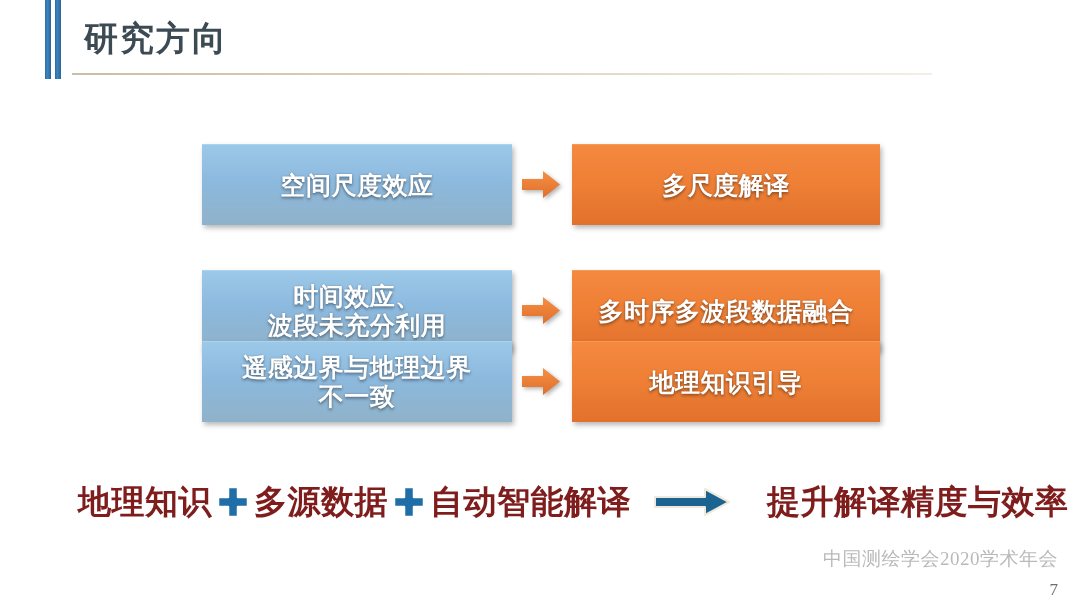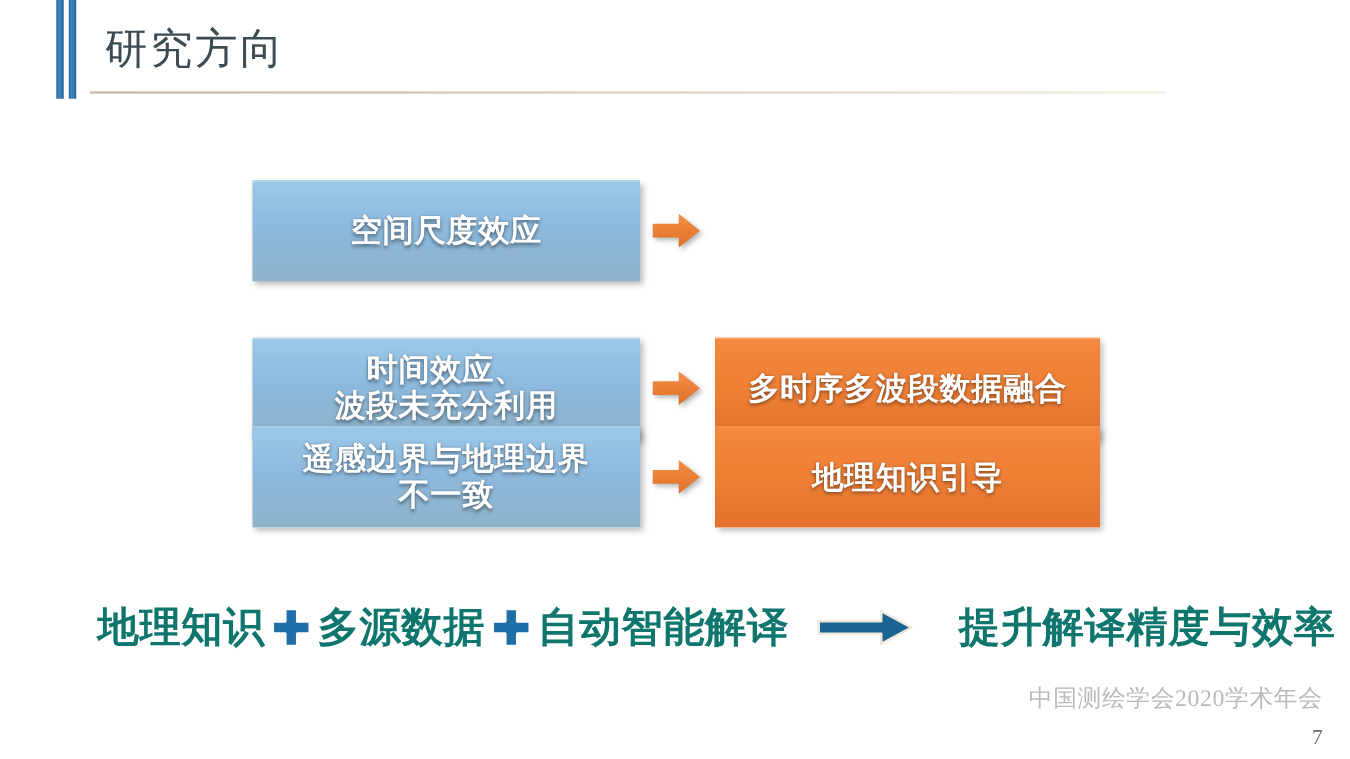--- a/index.html
+++ b/index.html
@@ -31,21 +31,21 @@
     background: linear-gradient(to right, #2e6ca4 0%, #3d84bd 40%, #2b6397 100%);
   }
   .title-bar.first { left: 0px; }
   .title-bar.second { left: 10px; }
 
   #page-title {
     position: absolute;
     left: 84px;
     top: 16px;
     font-size: 34px;
-    font-weight: normal;
+    font-weight: bold;
     color: #3c4a54;
     letter-spacing: 2px;
     white-space: nowrap;
   }
 
   #title-rule {
     position: absolute;
     left: 72px;
     top: 73px;
     width: 860px;
@@ -126,21 +126,21 @@
     top: 477px;
     width: 940px;
     height: 50px;
     display: flex;
     align-items: center;
     white-space: nowrap;
   }
   .bl-text {
     font-size: 33px;
     font-weight: bold;
-    color: #0f766e;
+    color: #7f1d1d;
     letter-spacing: 0.5px;
   }
   .plus-icon {
     display: inline-block;
     width: 36px;
     height: 36px;
     margin: 0 3px;
     flex: none;
   }
   .plus-icon svg { display: block; }
@@ -196,20 +196,23 @@
     <div class="block-arrow">
       <svg width="38" height="27" viewBox="0 0 38 27" xmlns="http://www.w3.org/2000/svg">
         <defs>
           <linearGradient id="ag1" x1="0" y1="0" x2="0" y2="1">
             <stop offset="0%" stop-color="#f59046"></stop>
             <stop offset="100%" stop-color="#df6f2a"></stop>
           </linearGradient>
         </defs>
         <path d="M0,8 L21,8 L21,0 L38,13.5 L21,27 L21,19 L0,19 Z" fill="url(#ag1)"></path>
       </svg>
+    </div>
+    <div class="box orange">
+      <span class="box-label">多尺度解译</span>
     </div>
   </div>
 
   <div class="flow-row" id="flow-row-1">
     <div class="box blue">
       <span class="box-label">
         <span>时间效应、</span><br>
         <span>波段未充分利用</span>
       </span>
     </div>

